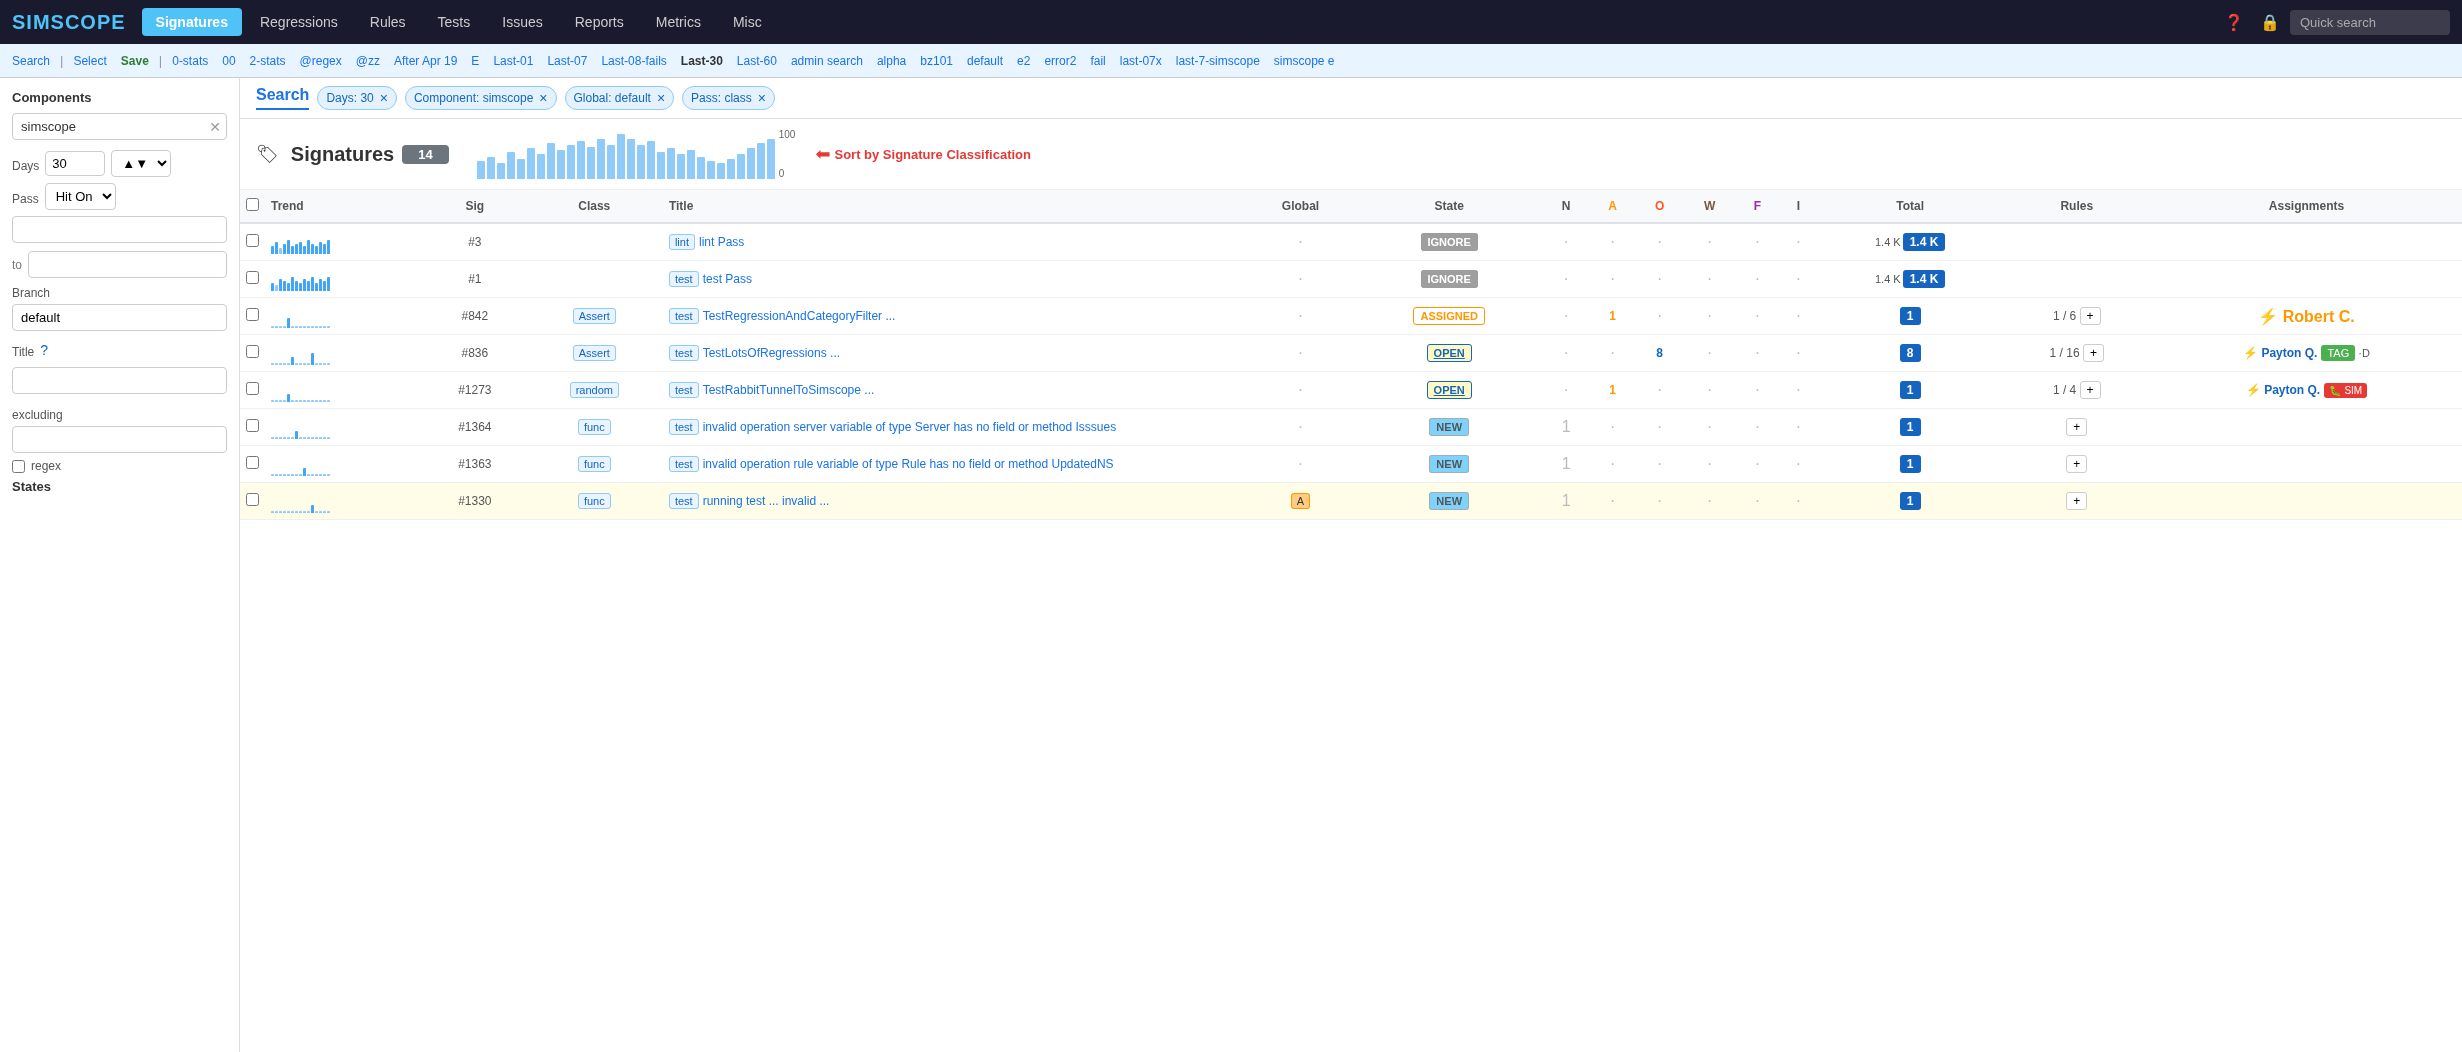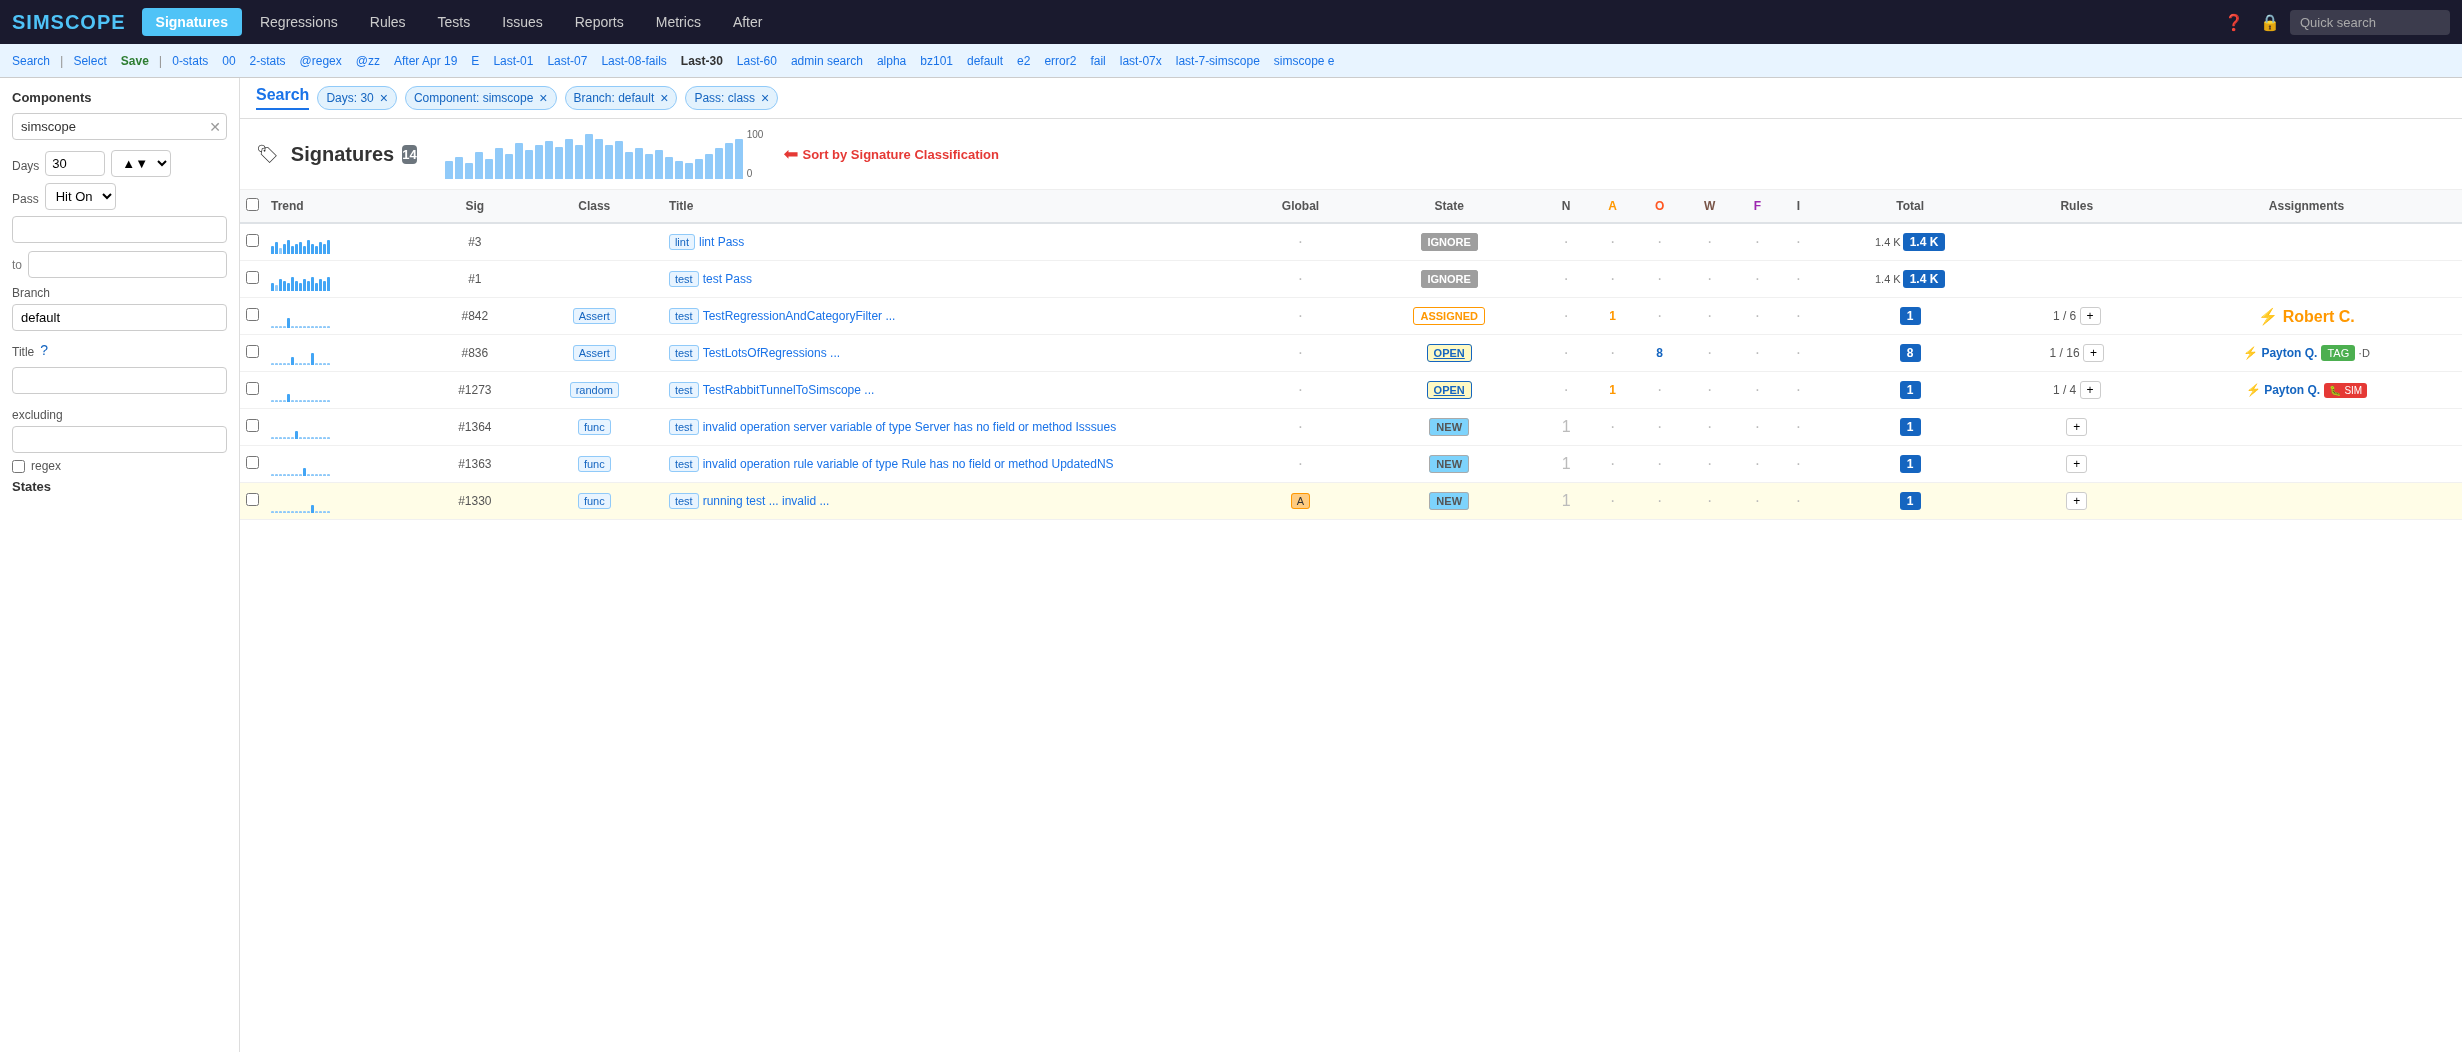--- a/index.html
+++ b/index.html
@@ -73,21 +73,21 @@
       display: flex; align-items: center; gap: 4px; background: #e3f2fd; border: 1px solid #90caf9; border-radius: 14px;
       padding: 3px 8px; font-size: 12px; color: #1565c0;
     }
     .filter-tag-x { cursor: pointer; color: #1565c0; margin-left: 2px; font-size: 14px; }
 
     
     .sig-header {
       display: flex; align-items: center; padding: 10px 16px; background: white; border-bottom: 1px solid #eee; gap: 12px;
     }
     .sig-title { font-size: 20px; font-weight: 600; color: #333; display: flex; align-items: center; gap: 8px; }
-    .sig-count-badge { background: #6c757d; color: white; border-radius: 4px; padding: 2px 0; font-size: 13px; }
+    .sig-count-badge { background: #6c757d; color: white; border-radius: 4px; padding: 2px 16px; font-size: 13px; }
     .sort-label { color: #e53935; font-weight: bold; font-size: 13px; cursor: pointer; }
     .sort-arrow { color: #e53935; font-size: 18px; }
 
     
     .mini-chart { display: flex; align-items: flex-end; gap: 2px; height: 50px; margin-left: 8px; }
     .mini-bar { background: #90caf9; width: 8px; border-radius: 1px 1px 0 0; }
     .chart-labels { display: flex; flex-direction: column; justify-content: space-between; font-size: 10px; color: #666; margin-left: 4px; height: 50px; }
 
     
     .table-container { flex: 1; overflow-y: auto; background: white; }
@@ -139,21 +139,21 @@
   <div class="logo">
     <span>SIM</span><span style="color:#4fc3f7">SCOPE</span>
   </div>
   <div class="nav-item active">Signatures</div>
   <div class="nav-item">Regressions</div>
   <div class="nav-item">Rules</div>
   <div class="nav-item">Tests</div>
   <div class="nav-item">Issues</div>
   <div class="nav-item">Reports</div>
   <div class="nav-item">Metrics</div>
-  <div class="nav-item">After</div>
+  <div class="nav-item">Misc</div>
   <div class="nav-spacer"></div>
   <span class="nav-icon">❓</span>
   <span class="nav-icon">🔒</span>
   <input class="quick-search" placeholder="Quick search" style="">
 </div>
 
 <div class="second-nav">
   <span class="second-nav-item">Search</span>
   <span class="second-nav-sep">|</span>
   <span class="second-nav-item">Select</span>
@@ -233,21 +233,21 @@
       <span class="search-bar-title">Search</span>
       <div class="filter-tag">
         <span>Days: 30</span>
         <span class="filter-tag-x">×</span>
       </div>
       <div class="filter-tag">
         <span>Component: simscope</span>
         <span class="filter-tag-x">×</span>
       </div>
       <div class="filter-tag">
-        <span>Branch: default</span>
+        <span>Global: default</span>
         <span class="filter-tag-x">×</span>
       </div>
       <div class="filter-tag">
         <span>Pass: class</span>
         <span class="filter-tag-x">×</span>
       </div>
     </div>
 
     <div class="sig-header">
       <span style="font-size:18px;color:#333">🏷</span>

